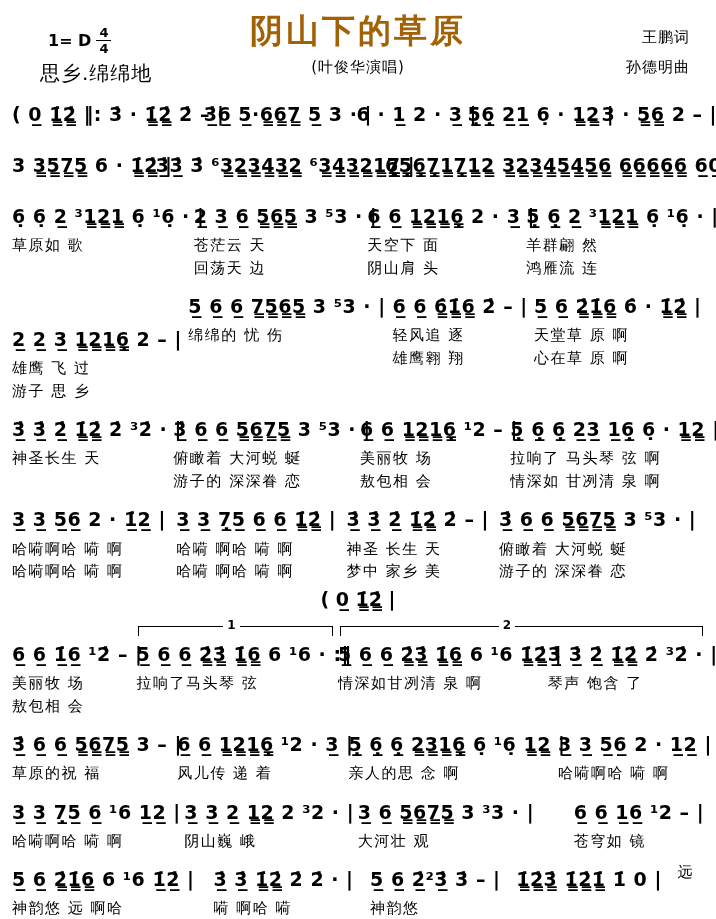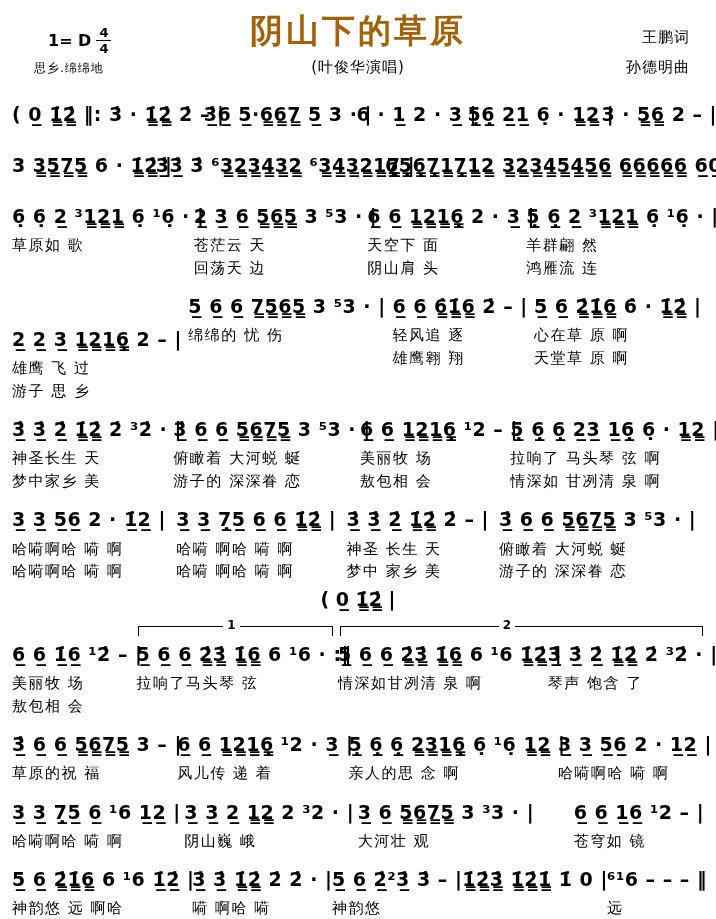--- a/index.html
+++ b/index.html
@@ -3,21 +3,21 @@
 <meta charset="utf-8">
 <style>
   html,body{margin:0;padding:0;background:#fff;}
   body{width:716px;height:919px;color:#000;font-family:"DejaVu Sans","Liberation Sans",sans-serif;overflow:hidden;}
   .sheet{padding:12px 10px 0 10px;position:relative;}
   .header{position:relative;height:82px;}
   .keysig{position:absolute;left:38px;top:14px;font-size:16px;font-weight:bold;display:flex;align-items:center;gap:5px;}
   .frac{display:inline-flex;flex-direction:column;align-items:center;line-height:1;font-size:13px;font-weight:bold;}
   .frac .num{border-bottom:1.6px solid #000;padding:0 3px 1px;}
   .frac .den{padding-top:1px;}
-  .mood{position:absolute;left:24px;top:48px;font-size:12px;letter-spacing:1px;}
+  .mood{position:absolute;left:30px;top:48px;font-size:20px;letter-spacing:1px;}
   .title{text-align:center;font-size:33px;font-weight:bold;letter-spacing:3px;line-height:1.15;}
   .subtitle{text-align:center;font-size:15px;margin-top:8px;letter-spacing:1px;}
   .credits{position:absolute;right:16px;top:10px;text-align:right;font-size:15px;line-height:2.0;letter-spacing:1px;}
   .score{margin-top:2px;}
   .system{margin-bottom:9px;}
   .system.sp{margin-bottom:15px;}
   .sys-row{display:flex;align-items:flex-start;width:100%;}
   .measure{padding:0 3px 0 2px;min-width:0;}
   .notes{font-size:19px;font-weight:bold;white-space:nowrap;letter-spacing:0.5px;line-height:1.9;}
   .lyric{font-size:15px;white-space:nowrap;letter-spacing:1.5px;line-height:1.5;}
@@ -116,31 +116,30 @@
             <div class="notes">5̲ 6̲ 6̲ 7̳5̳6̳5̳ 3 ⁵3 · |</div>
             <div class="lyric">绵绵的 忧 伤</div>
           </div>
           <div class="measure" style="flex-grow: 13;">
             <div class="notes">6̲ 6̲ 6̳̇1̳̇6̳ 2̇ – |</div>
             <div class="lyric">轻风追 逐</div>
             <div class="lyric">雄鹰翱 翔</div>
           </div>
           <div class="measure" style="flex-grow: 16;">
             <div class="notes">5̲ 6̲ 2̳̇1̳̇6̳ 6̇ · 1̳̇2̳̇ |</div>
+            <div class="lyric">天堂草 原 啊</div>
             <div class="lyric">心在草 原 啊</div>
-            <div class="lyric">天堂草 原 啊</div>
           </div>
         </div>
       </div>
       <div class="system">
         <div class="sys-row">
           <div class="measure" style="flex-grow: 17;">
             <div class="notes">3̲̇ 3̲̇ 2̲̇ 1̳̇2̳̇ 2̇ ³2̇ · |</div>
             <div class="lyric">神圣长生 天</div>
-            <div class="lyric">梦中家乡 美</div>
           </div>
           <div class="measure" style="flex-grow: 19;">
             <div class="notes">3̲̇ 6̲ 6̲ 5̳6̳7̳5̳ 3 ⁵3 · |</div>
             <div class="lyric">俯瞰着 大河蜕 蜒</div>
             <div class="lyric">游子的 深深眷 恋</div>
           </div>
           <div class="measure" style="flex-grow: 15;">
             <div class="notes">6̲ 6̲ 1̳2̳1̳6̣̳ ¹2 – |</div>
             <div class="lyric">美丽牧 场</div>
             <div class="lyric">敖包相 会</div>
@@ -254,21 +253,20 @@
           </div>
           <div class="measure" style="flex-grow: 13;">
             <div class="notes">5̲ 6̲ 2̲̇²3̲̇ 3̇ – |</div>
             <div class="lyric">神韵悠</div>
           </div>
           <div class="measure" style="flex-grow: 13;">
             <div class="notes">1̳̇2̳̇3̳̇ 1̳̇2̳̇1̳̇ 1̇ 0 |</div>
             <div class="lyric"></div>
           </div>
           <div class="measure" style="flex-grow: 11;">
-            <div class="notes">⁶¹6 – – – ‖</div>
             <div class="lyric">远</div>
           </div>
         </div>
       </div>
     </div>
 
   <div class="footer">(古弓记谱)</div>
 </div>
 
 </body></html>

